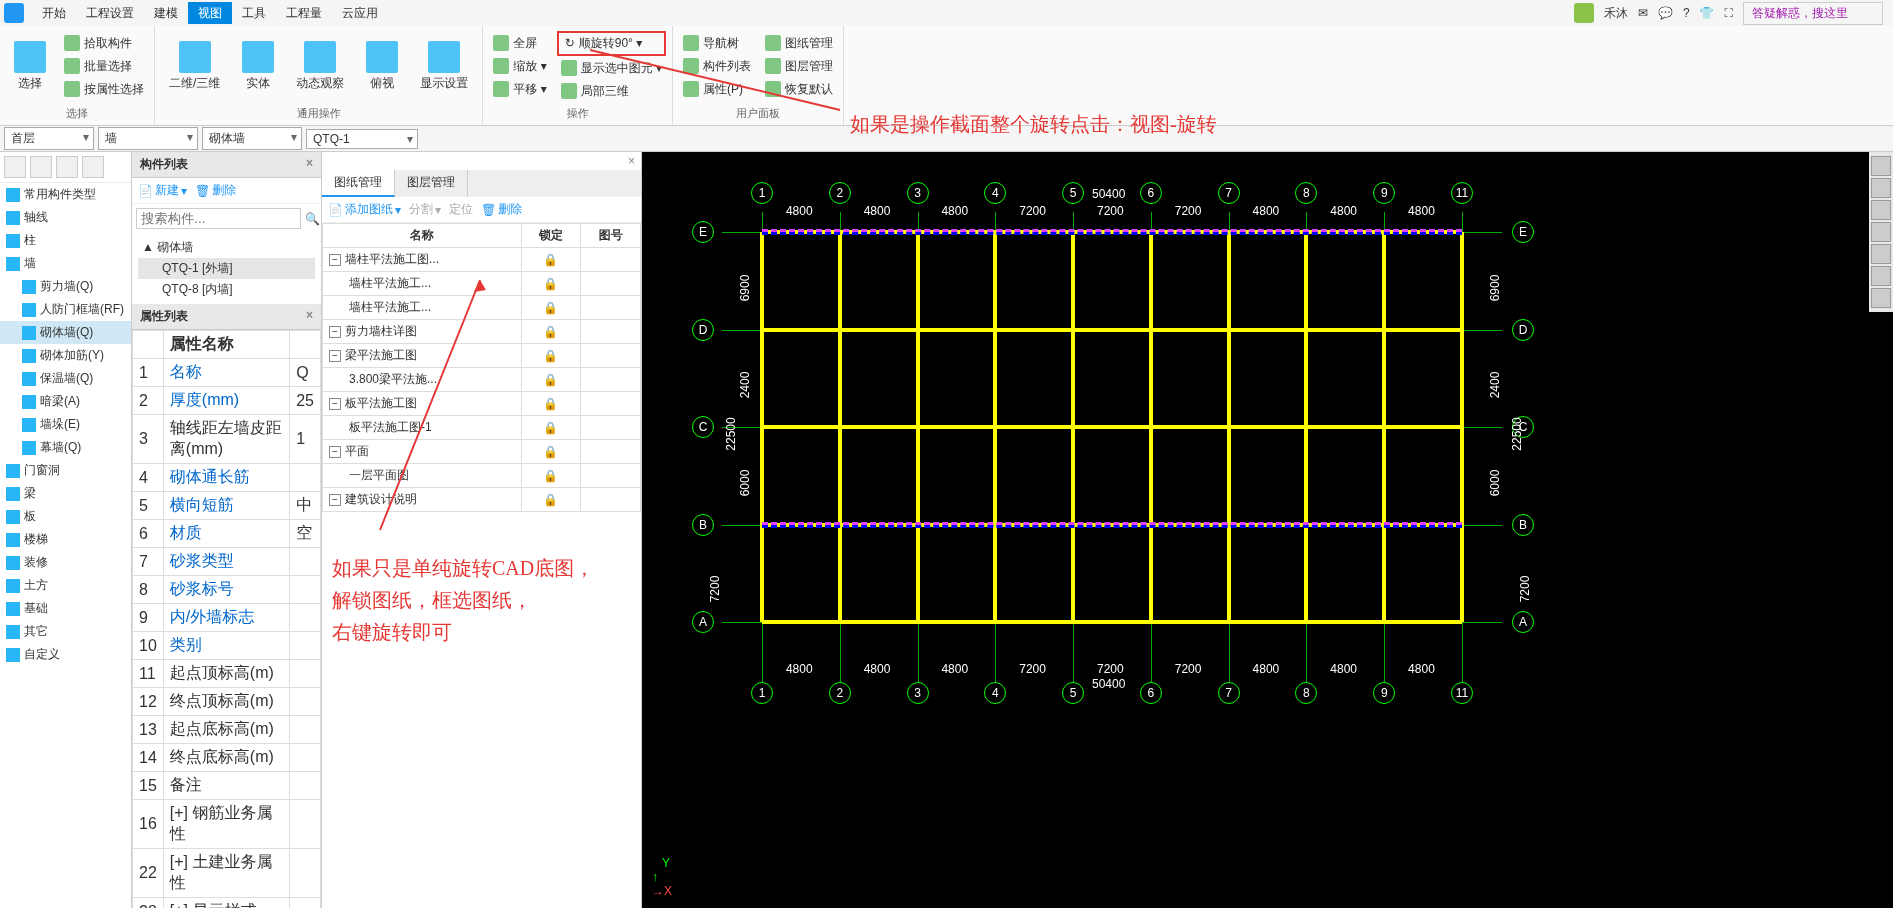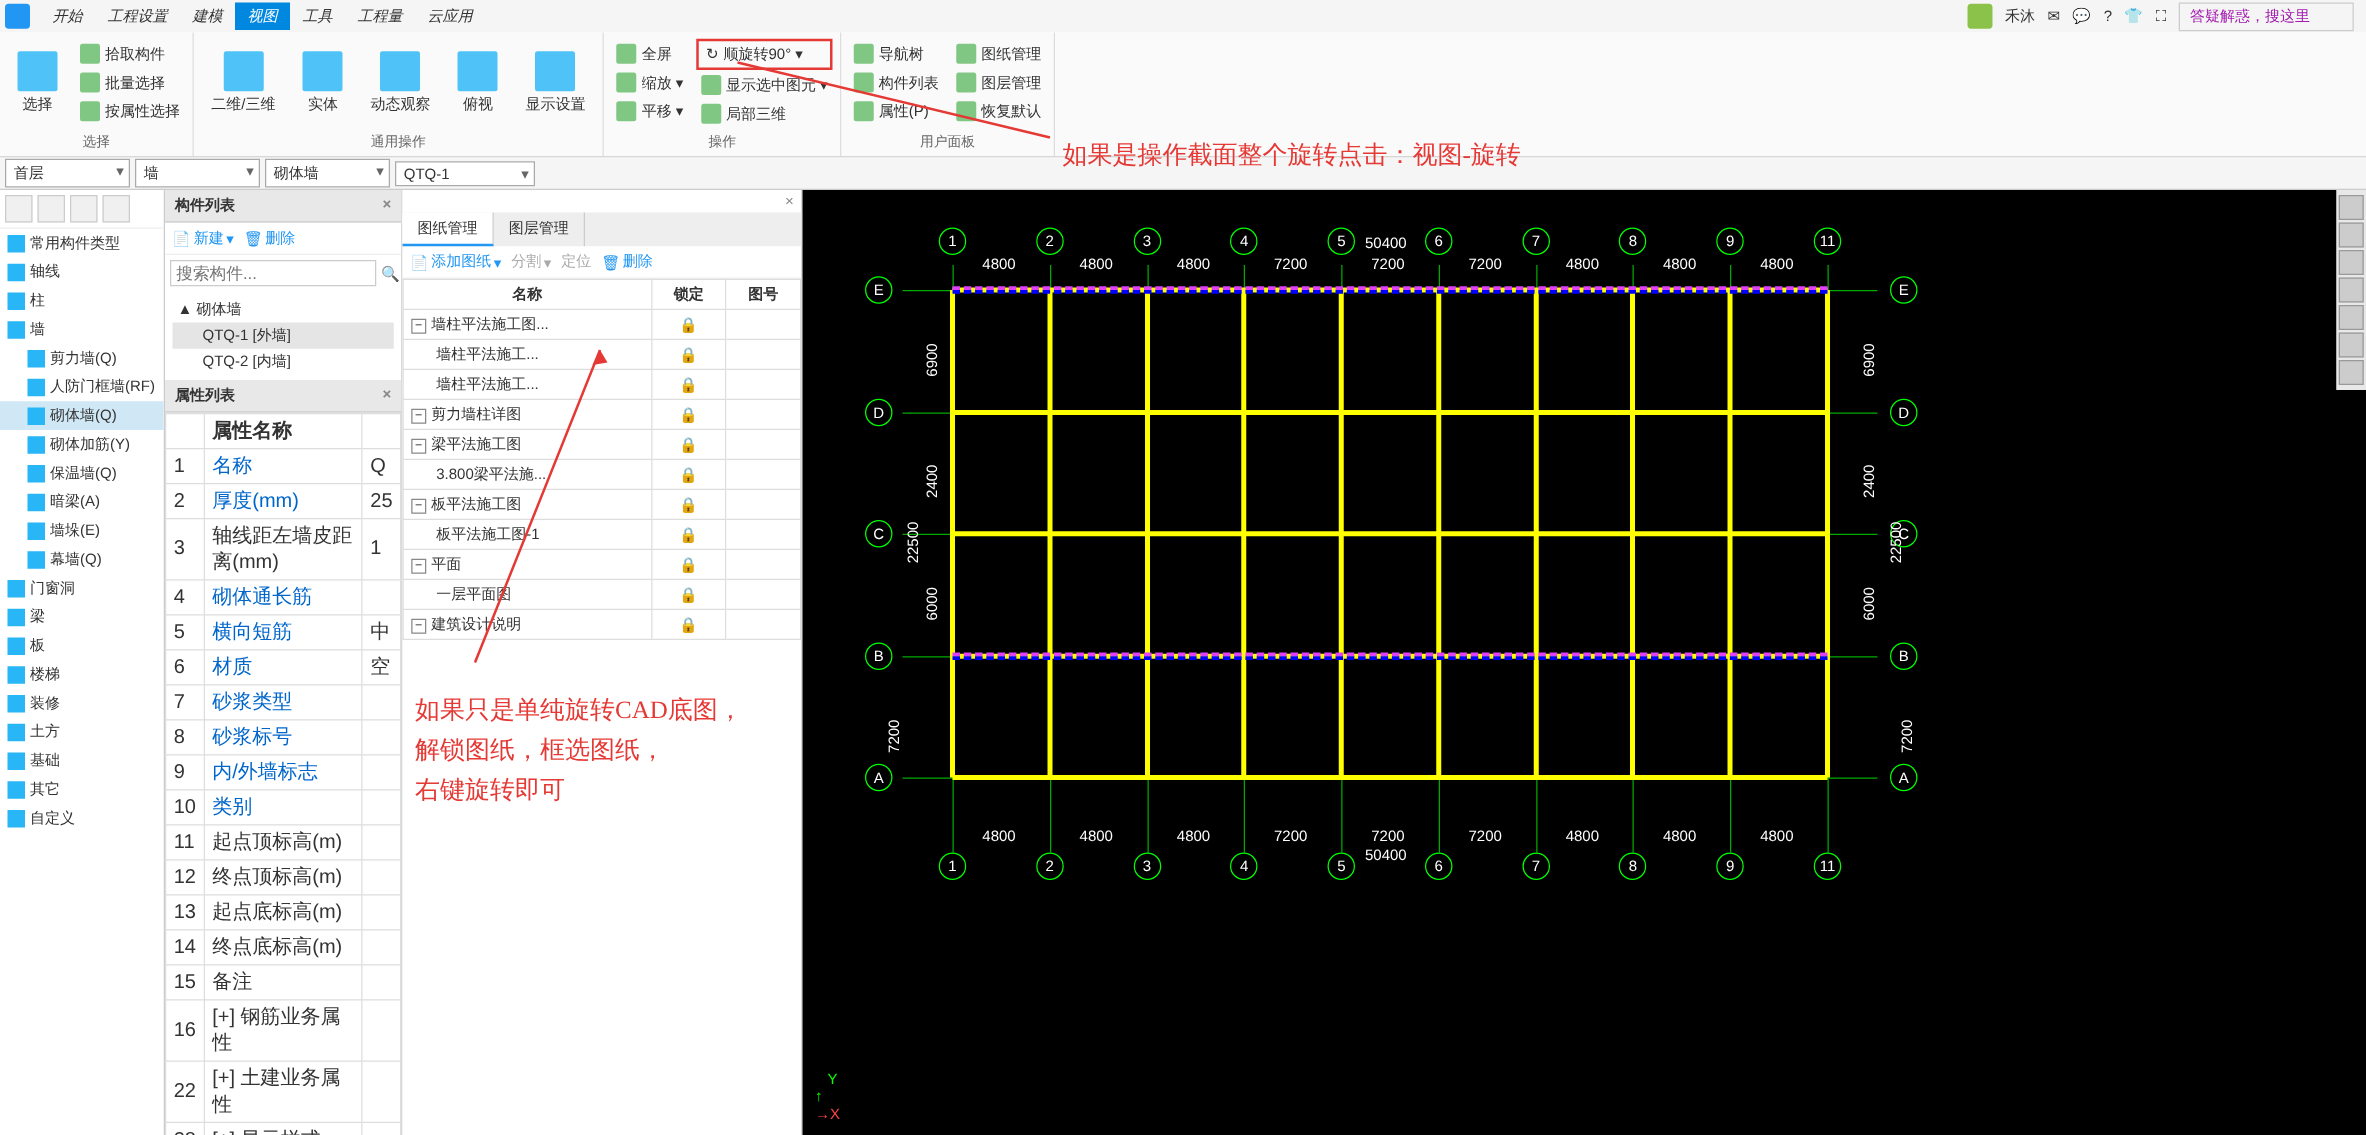--- a/index.html
+++ b/index.html
@@ -1,21 +1,21 @@
 <!DOCTYPE html>
 <html><head>
 <meta charset="utf-8">
 <style>
 * { margin: 0; padding: 0; box-sizing: border-box; font-family: "Microsoft YaHei", sans-serif; }
 body { background: #fff; font-size: 12px; color: #333; overflow: hidden; width: 1893px; height: 908px; position: relative; }
 
 
 .menubar { display: flex; align-items: center; height: 26px; background: #f5f5f5; padding-left: 4px; }
 .app-icon { width: 20px; height: 20px; background: #2196f3; border-radius: 3px; margin-right: 8px; }
-.menu-item { padding: 4px 10px; cursor: pointer; font-style: italic; }
+.menu-item { padding: 4px 10px; cursor: pointer; }
 .menu-item.active { background: #0088e0; color: #fff; }
 .menubar-right { margin-left: auto; display: flex; align-items: center; gap: 10px; padding-right: 10px; }
 .user-avatar { width: 20px; height: 20px; background: #8bc34a; border-radius: 3px; }
 .search-box { border: 1px solid #ccc; padding: 2px 8px; width: 140px; color: #a21caf; }
 
 
 .ribbon { display: flex; height: 100px; background: #fafafa; border-bottom: 1px solid #ccc; }
 .ribbon-group { display: flex; flex-direction: column; border-right: 1px solid #ddd; padding: 2px 6px; }
 .ribbon-group-content { display: flex; flex: 1; align-items: center; gap: 6px; }
 .ribbon-group-label { text-align: center; font-size: 11px; color: #666; padding: 2px 0; }
@@ -218,21 +218,21 @@
             <span class="ribbon-small-icon"></span>
             <span>恢复默认</span>
           </div>
       </div>
     </div>
     <div class="ribbon-group-label">用户面板</div>
   </div>
 </div>
 
 <div class="selector-row">
-  <div class="selector" style="width:100px">首层</div>
+  <div class="selector" style="width:90px">首层</div>
   <div class="selector" style="width:100px">墙</div>
   <div class="selector" style="width:100px">砌体墙</div>
   <div class="selector" style="width:112px">QTQ-1</div>
 </div>
 
 <div class="main">
   <div class="nav-tree">
     <div class="nav-tree-toolbar">
       <div class="nav-btn"></div>
       <div class="nav-btn"></div>
@@ -337,21 +337,21 @@
       <span class="tool-link">🗑 <span>删除</span></span>
     </div>
     <div style="display:flex;align-items:center">
       <input class="search-input" placeholder="搜索构件..." style="">
       <span>🔍</span>
     </div>
     <div class="comp-tree">
       <div class="comp-tree-item">▲ <span>砌体墙</span></div>
       <div id="comp-items">
           <div class="comp-tree-item selected" style="padding-left: 24px;">QTQ-1  [外墙]</div>
-          <div class="comp-tree-item" style="padding-left: 24px;">QTQ-2  [内墙]</div>
+          <div class="comp-tree-item" style="padding-left: 24px;">QTQ-8  [内墙]</div>
         </div>
     </div>
     <div class="panel-header">
         <span>属性列表</span>
         <span class="close-x">×</span>
       </div>
     <div class="prop-panel">
       <table class="prop-table">
         <thead>
             <tr>

